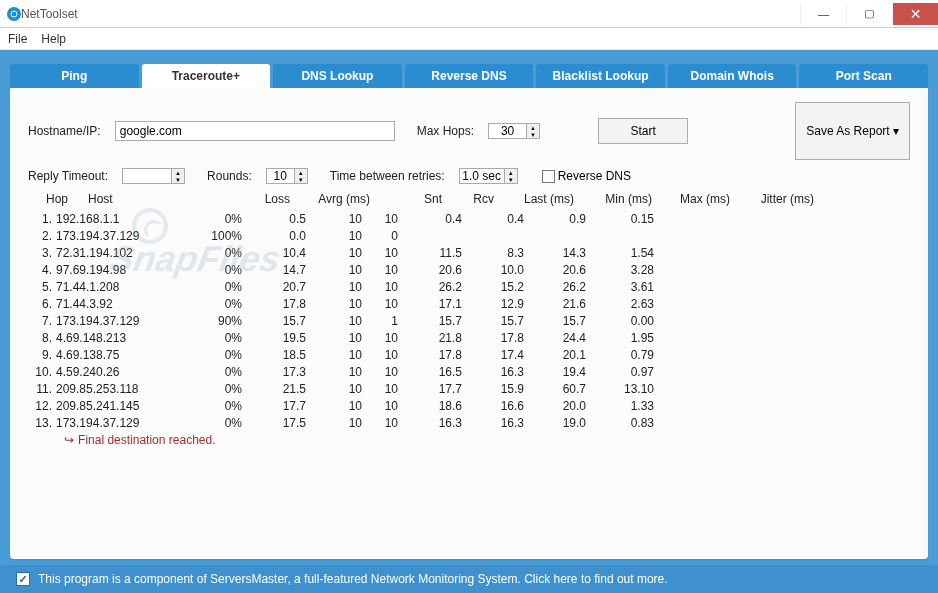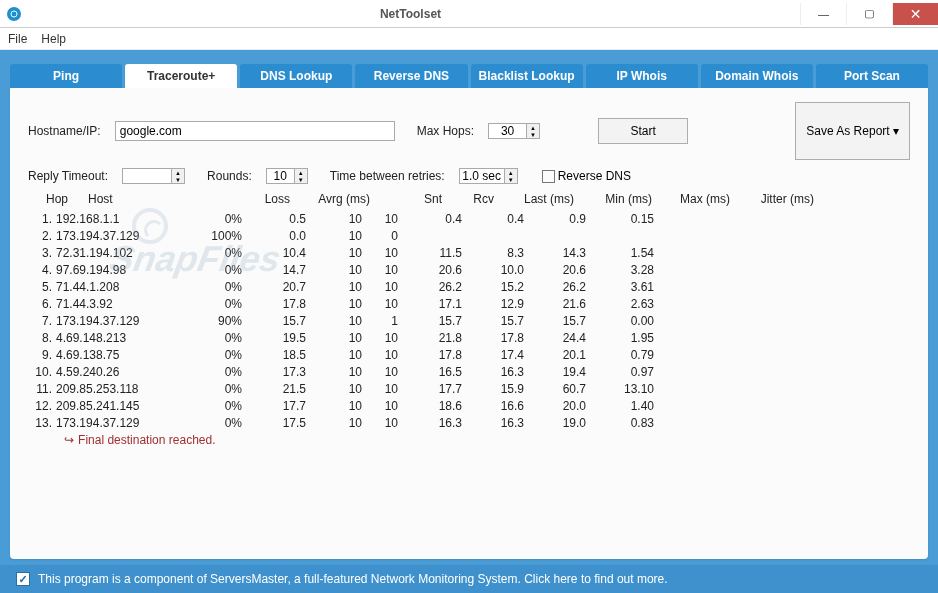--- a/index.html
+++ b/index.html
@@ -1,19 +1,19 @@
 <!DOCTYPE html>
 <html><head>
 <meta charset="utf-8">
 <style>
   * { box-sizing: border-box; margin: 0; padding: 0; font-family: "Segoe UI", Tahoma, sans-serif; }
   body { width: 938px; height: 593px; background: #4a9cd6; overflow: hidden; position: relative; }
   .titlebar { height: 28px; background: #fff; display: flex; align-items: center; border-bottom: 1px solid #ccc; font-size: 12px; color: #333; }
   .titlebar .icon-circle { width: 14px; height: 14px; background: #1e90d0; border-radius: 50%; margin-left: 7px; display: inline-flex; justify-content: center; align-items: center; }
-  .titlebar .title { flex: 1; text-align: center; color: #555; font-weight: bold; }
+  .titlebar .title { flex: 1; color: #555; }
   .winbtns { display: flex; }
   .winbtn { width: 46px; height: 22px; display: flex; justify-content: center; align-items: center; font-size: 11px; color: #333; background: #fff; border-left: 1px solid #eee; cursor: pointer; }
   .winbtn.close { background: #c8514b; color: #fff; font-size: 14px; }
   .menubar { height: 22px; background: #fff; display: flex; align-items: center; padding-left: 8px; gap: 14px; font-size: 12px; color: #333; border-bottom: 1px solid #e8e8e8; }
   .menubar span { cursor: pointer; }
   .outer { background: #4a9cd6; padding: 6px; height: calc(100% - 50px - 28px); }
   .tabrow { display: flex; gap: 3px; margin: 8px 4px 0 4px; }
   .tab { flex: 1; height: 24px; display: flex; justify-content: center; align-items: center; font-size: 12px; border-radius: 3px 3px 0 0; cursor: pointer; }
   .tab.inactive { background: #2b8dcf; color: #fff; font-weight: 600; }
   .tab.active { background: #fff; color: #333; font-weight: 700; }
@@ -73,21 +73,20 @@
 </div>
 
 <div class="outer">
 
   <div class="tabrow" id="tabrow">
       <div class="tab inactive">Ping</div>
       <div class="tab active">Traceroute+</div>
       <div class="tab inactive">DNS Lookup</div>
       <div class="tab inactive">Reverse DNS</div>
       <div class="tab inactive">Blacklist Lookup</div>
-      <div class="tab inactive">IP Whois</div>
       <div class="tab inactive">Domain Whois</div>
       <div class="tab inactive">Port Scan</div>
     </div>
 
   <div class="panel">
     <div class="watermark-circle"></div>
     <div class="watermark">SnapFiles</div>
 
     <div class="controls-row">
       <label>Hostname/IP:</label>
@@ -286,21 +285,21 @@
           <div class="row">
             <div class="c-idx">12.</div>
             <div class="c-host">209.85.241.145</div>
             <div class="c-loss">0%</div>
             <div class="c-avg">17.7</div>
             <div class="c-snt">10</div>
             <div class="c-rcv">10</div>
             <div class="c-last">18.6</div>
             <div class="c-min">16.6</div>
             <div class="c-max">20.0</div>
-            <div class="c-jit">1.40</div>
+            <div class="c-jit">1.33</div>
           </div>
           <div class="row">
             <div class="c-idx">13.</div>
             <div class="c-host">173.194.37.129</div>
             <div class="c-loss">0%</div>
             <div class="c-avg">17.5</div>
             <div class="c-snt">10</div>
             <div class="c-rcv">10</div>
             <div class="c-last">16.3</div>
             <div class="c-min">16.3</div>

